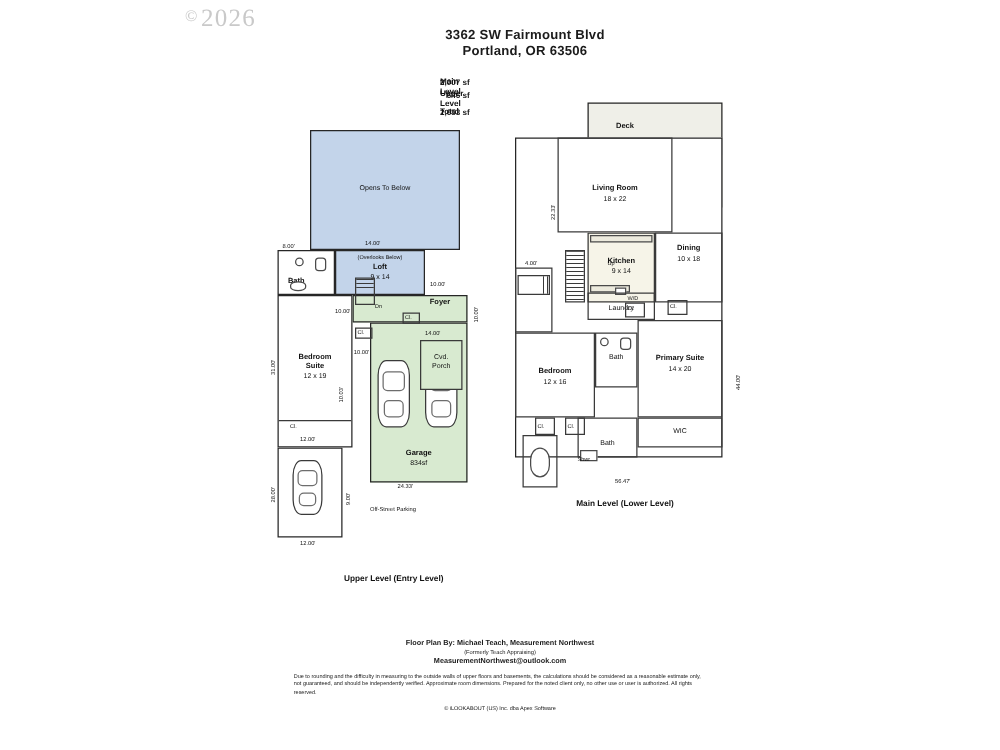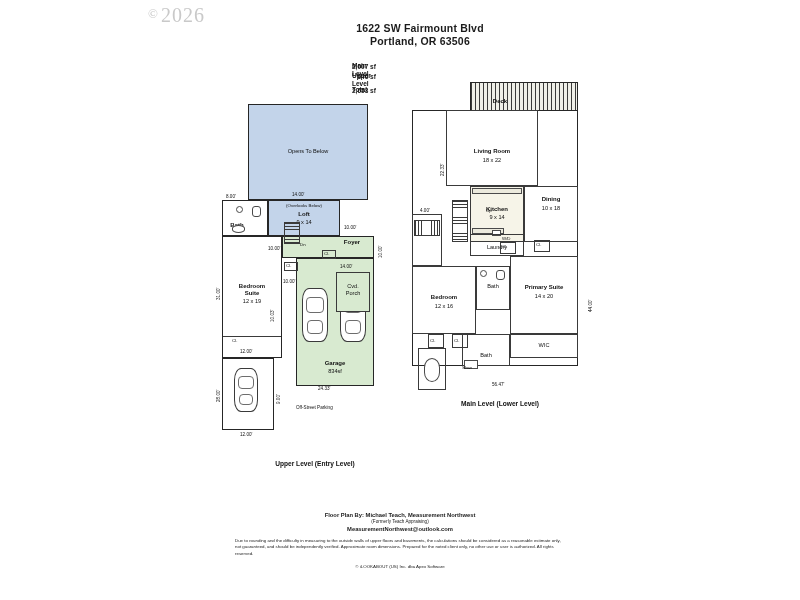--- a/index.html
+++ b/index.html
@@ -99,21 +99,21 @@
 </head>
 <body>
 
 <div class="stage">
 
   <div class="watermark">
     <span class="c">©</span><span>2026</span>
   </div>
 
   <div class="title-block">
-    <div class="addr1">1622 SW Fairmount Blvd</div>
+    <div class="addr1">3362 SW Fairmount Blvd</div>
     <div class="addr2">Portland, OR 63506</div>
   </div>
 
   <div class="area-table">
     <table>
       <tbody>
           <tr>
         <td class="lbl">Main Level</td>
         <td class="val">2,007 sf</td>
       </tr>

